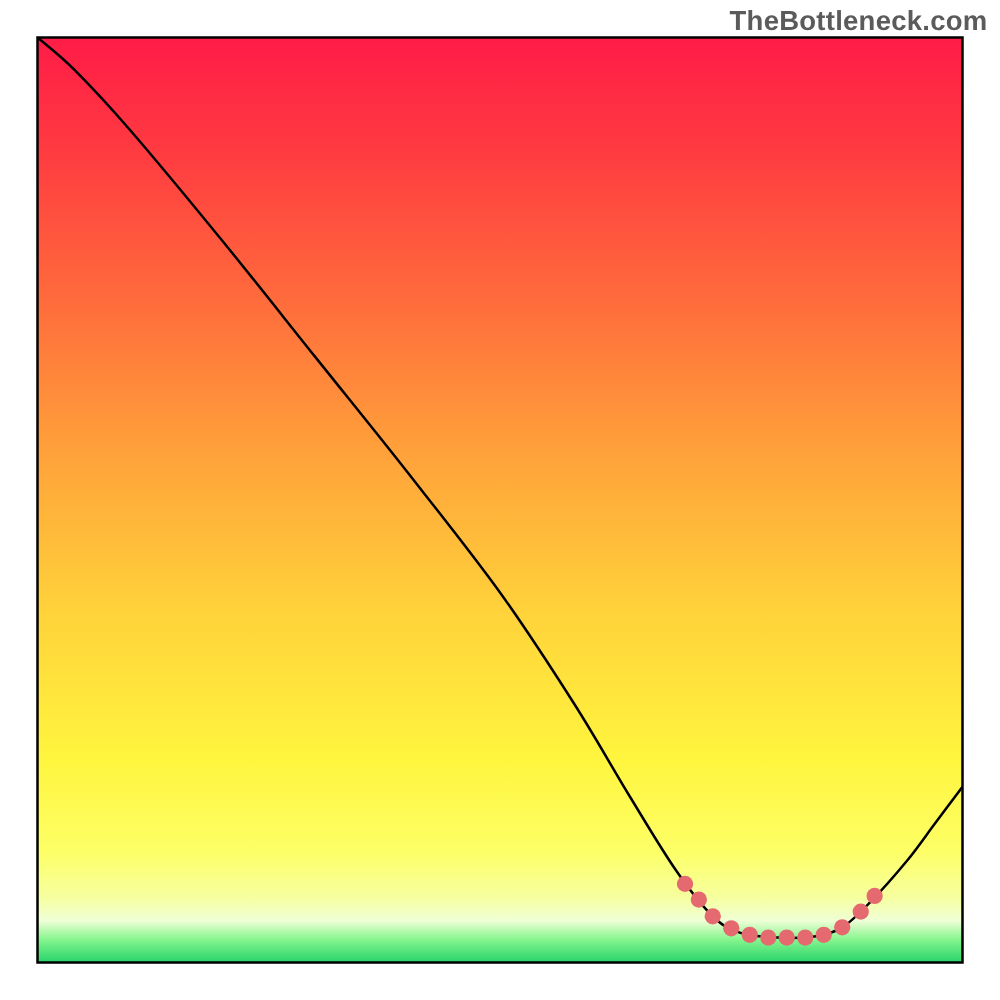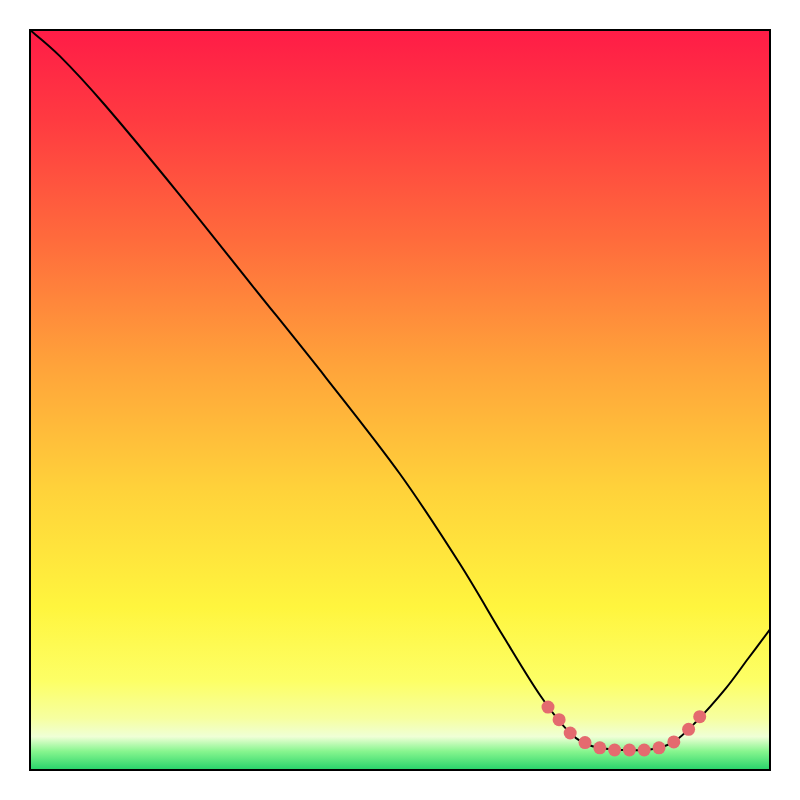--- a/index.html
+++ b/index.html
@@ -31,20 +31,21 @@
     left: 0;
     top: 0;
     width: 800px;
     height: 800px;
   }
 </style>
 </head>
 <body>
 
 <div class="chart-wrap">
+  <div class="watermark">TheBottleneck.com</div>
 
   <svg class="plot" viewBox="0 0 800 800" preserveAspectRatio="none">
     <defs>
       <linearGradient id="bg-grad" x1="0" y1="0" x2="0" y2="1">
           <stop offset="0%" stop-color="#ff1c47"></stop>
           <stop offset="12%" stop-color="#ff3a41"></stop>
           <stop offset="28.000000000000004%" stop-color="#ff6a3c"></stop>
           <stop offset="45%" stop-color="#ffa23a"></stop>
           <stop offset="62%" stop-color="#ffd23a"></stop>
           <stop offset="78%" stop-color="#fff53e"></stop>

